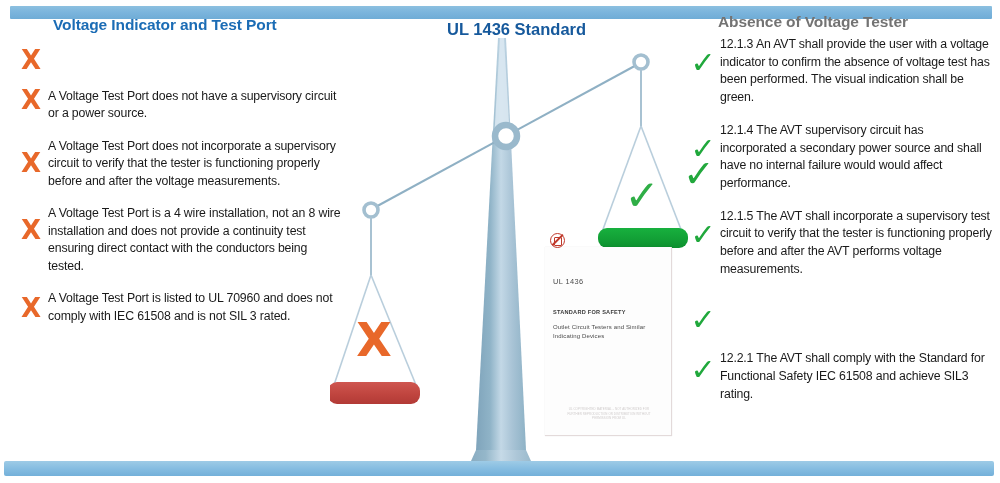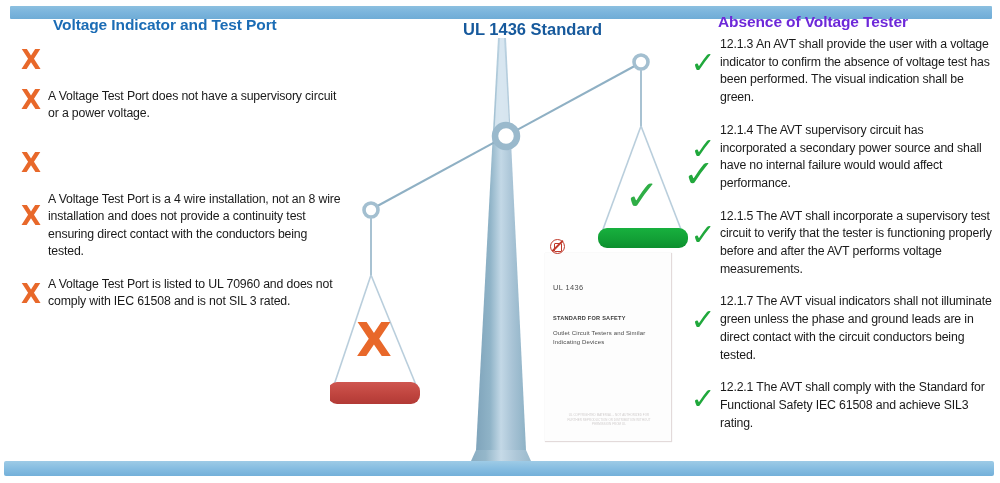--- a/index.html
+++ b/index.html
@@ -32,25 +32,24 @@
   
   .h-left{
     position:absolute;left:53px;top:16px;
     font-size:15.5px;font-weight:bold;color:#1b6cb5;
     letter-spacing:-0.1px;white-space:nowrap;
   }
   .h-center{
     position:absolute;left:447px;top:20px;
     font-size:16.5px;font-weight:bold;color:#16599c;
     white-space:nowrap;
-    margin-left:16px;
   }
   .h-right{
     position:absolute;left:718px;top:13px;
-    font-size:15.5px;font-weight:bold;color:#6d28d9;
+    font-size:15.5px;font-weight:bold;color:#737373;
     letter-spacing:-0.1px;white-space:nowrap;
   }
 
   
   .col{position:absolute;}
   .col-left{left:14px;top:48px;width:330px;}
   .col-right{left:686px;top:36px;width:306px;}
 
   .bullet{
     position:relative;
@@ -93,21 +92,21 @@
 
   
   .scale-wrap{
     position:absolute;left:330px;top:20px;width:380px;height:450px;
     pointer-events:none;
   }
   .scale-svg{display:block;}
 
   
   .ul-doc{
-    position:absolute;left:545px;top:253px;
+    position:absolute;left:545px;top:247px;
     width:126px;height:188px;
     background:#fdfdfd;
     border:1px solid #e3dada;
     border-left:none;border-top:none;
     box-shadow:0 0 1px rgba(0,0,0,.12);
   }
   .ul-doc .nocopy{
     position:absolute;left:5px;top:-14px;
     width:13px;height:13px;
     border:1.6px solid #c0392b;border-radius:50%;
@@ -216,25 +215,26 @@
   </div>
 
   <div class="col col-left">
 
     <div class="bullet">
       <div class="mark x m-t0">X</div>
     </div>
 
     <div class="bullet">
       <div class="mark x m-t0">X</div>
-      <div class="btext">A Voltage Test Port does not have a supervisory circuit or a power voltage.</div>
+      <div class="btext">A Voltage Test Port does not have a supervisory circuit or a power source.</div>
     </div>
 
     <div class="bullet">
       <div class="mark x m-t1">X</div>
+      <div class="btext">A Voltage Test Port does not incorporate a supervisory circuit to verify that the tester is functioning properly before and after the voltage measurements.</div>
     </div>
 
     <div class="bullet">
       <div class="mark x m-t1">X</div>
       <div class="btext">A Voltage Test Port is a 4 wire installation, not an 8 wire installation and does not provide a continuity test ensuring direct contact with the conductors being tested.</div>
     </div>
 
     <div class="bullet">
       <div class="mark x m-t3">X</div>
       <div class="btext">A Voltage Test Port is listed to UL 70960 and does not comply with IEC 61508 and is not SIL 3 rated.</div>
@@ -254,21 +254,20 @@
       <div class="btext">12.1.4 The AVT supervisory circuit has incorporated a secondary power source and shall have no internal failure would would affect performance.</div>
     </div>
 
     <div class="bullet">
       <div class="mark check m-t1">✓</div>
       <div class="btext">12.1.5 The AVT shall incorporate a supervisory test circuit to verify that the tester is functioning properly before and after the AVT performs voltage measurements.</div>
     </div>
 
     <div class="bullet">
       <div class="mark check m-t1">✓</div>
-      <div class="btext">12.1.7 The AVT visual indicators shall not illuminate green unless the phase and ground leads are in direct contact with the circuit conductors being tested.</div>
     </div>
 
     <div class="bullet">
       <div class="mark check m-t3">✓</div>
       <div class="btext">12.2.1 The AVT shall comply with the Standard for Functional Safety IEC 61508 and achieve SIL3 rating.</div>
     </div>
 
   </div>
 
   <div class="bar-bottom"></div>

